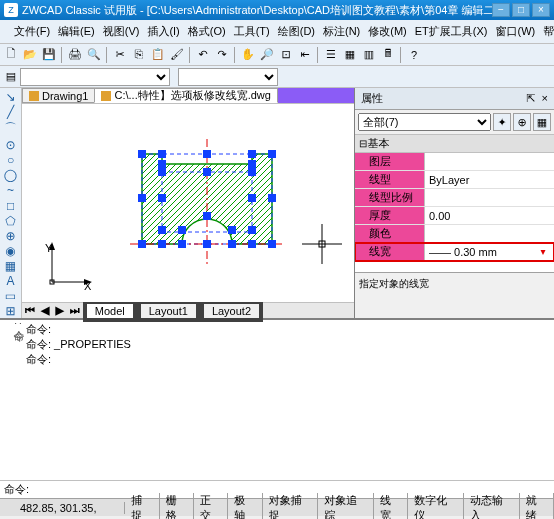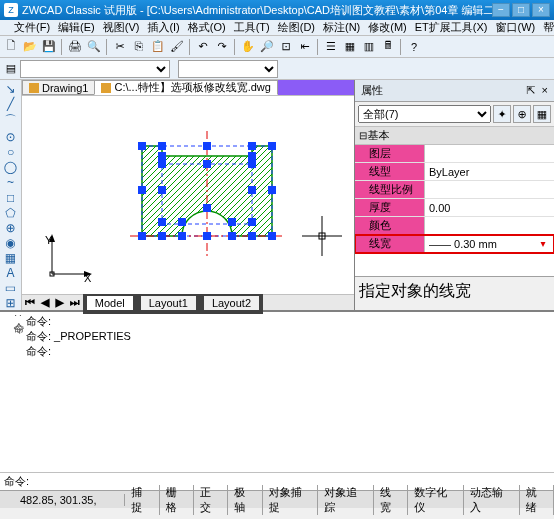--- a/index.html
+++ b/index.html
@@ -2,21 +2,21 @@
 <html><head>
 <meta charset="utf-8">
 <style>
 *{margin:0;padding:0;box-sizing:border-box;font-family:"Microsoft YaHei",sans-serif;font-size:11px}
 body{width:554px;height:519px;background:#f0f0f0;overflow:hidden;position:relative}
 .titlebar{background:linear-gradient(#1e90e0,#0a70c0);color:#fff;height:20px;display:flex;align-items:center;padding:0 4px;font-size:11px}
 .titlebar .ico{width:14px;height:14px;background:#fff;border-radius:2px;margin-right:4px;display:flex;align-items:center;justify-content:center;color:#0a70c0;font-size:9px}
 .titlebar .title{flex:1;white-space:nowrap;overflow:hidden}
 .winbtns{display:flex;gap:2px}
 .winbtns span{width:18px;height:14px;background:#6bb0e0;border:1px solid #4a90c0;text-align:center;line-height:12px;cursor:pointer;font-size:10px}
-.menubar{background:#e8f0f8;height:16px;display:flex;align-items:center;padding:0 4px;border-bottom:1px solid #c0c0c0}
+.menubar{background:#e8f0f8;height:24px;display:flex;align-items:center;padding:0 4px;border-bottom:1px solid #c0c0c0}
 .menubar .mico{width:14px;height:14px;background:#2a80d0;margin-right:6px}
 .menubar span.mi{padding:2px 4px;cursor:pointer;white-space:nowrap;font-size:11px}
 .toolbar{background:#e8f0f8;height:22px;display:flex;align-items:center;padding:0 2px;border-bottom:1px solid #c0c0c0;gap:1px}
 .tb{width:18px;height:18px;border:1px solid transparent;display:flex;align-items:center;justify-content:center;cursor:pointer;font-size:11px}
 .sep{width:2px;height:16px;border-left:1px solid #a0a0a0;margin:0 2px}
 .toolbar2{background:#e8f0f8;height:22px;display:flex;align-items:center;padding:0 2px;border-bottom:1px solid #c0c0c0}
 .combo{height:18px;border:1px solid #a0a0a0;background:#fff;font-size:11px;padding:0 2px}
 .main{display:flex;height:230px}
 .ltools{width:22px;background:#e8f0f8;border-right:1px solid #c0c0c0;display:flex;flex-direction:column;align-items:center;padding-top:2px;gap:1px}
 .lt{width:18px;height:18px;cursor:pointer;display:flex;align-items:center;justify-content:center;font-size:12px;color:#2060a0}
@@ -40,21 +40,21 @@
 .props-sel .pb{width:18px;height:18px;border:1px solid #a0a0a0;background:#e8f0f8;cursor:pointer;text-align:center;line-height:16px;font-size:11px}
 .props-grid{flex:1;overflow:auto;background:#fff}
 .pg-cat{background:#e0e0e0;padding:1px 4px;font-weight:normal;border-bottom:1px solid #c0c0c0;display:flex;align-items:center}
 .pg-cat::before{content:"⊟ ";font-size:10px}
 .pg-row{display:flex;border-bottom:1px solid #e0e0e0;height:18px}
 .pg-row .k{width:70px;padding:1px 4px 1px 14px;background:#ec4899;border-right:1px solid #c0c0c0;white-space:nowrap;overflow:hidden}
 .pg-row .v{flex:1;padding:1px 4px;white-space:nowrap;overflow:hidden;display:flex;align-items:center}
 .pg-row.hl{outline:2px solid #e00000;outline-offset:-1px}
 .pg-row.hl .v{font-weight:normal}
 .pg-row .dd{width:14px;text-align:center;cursor:pointer;color:#e00000;font-size:10px}
-.props-desc{height:34px;border-top:1px solid #a0a0a0;padding:4px;background:#f0f0f0;font-size:16px}
+.props-desc{height:46px;border-top:1px solid #a0a0a0;padding:4px;background:#f0f0f0;font-size:10px}
 .cmdarea{border-top:2px solid #808080;background:#fff}
 .cmdlog{height:160px;overflow:auto;padding:2px 4px;font-family:monospace;font-size:11px;display:flex}
 .cmdlog .lab{width:22px;color:#606060}
 .cmdlog .txt{flex:1}
 .cmdline{height:18px;border-top:1px solid #c0c0c0;display:flex;align-items:center;padding:0 4px;font-family:monospace;font-size:11px}
 .statusbar{height:18px;background:#e0e0e0;border-top:1px solid #a0a0a0;display:flex;align-items:center;font-size:11px}
 .statusbar .coord{width:128px;padding:0 20px;border-right:1px solid #a0a0a0}
 .statusbar .sb{padding:0 6px;border-right:1px solid #a0a0a0;cursor:pointer}
 svg .grip{fill:#1040ff}
 svg .hatch{fill:url(#hatch);stroke:#009000;stroke-width:1.5}

